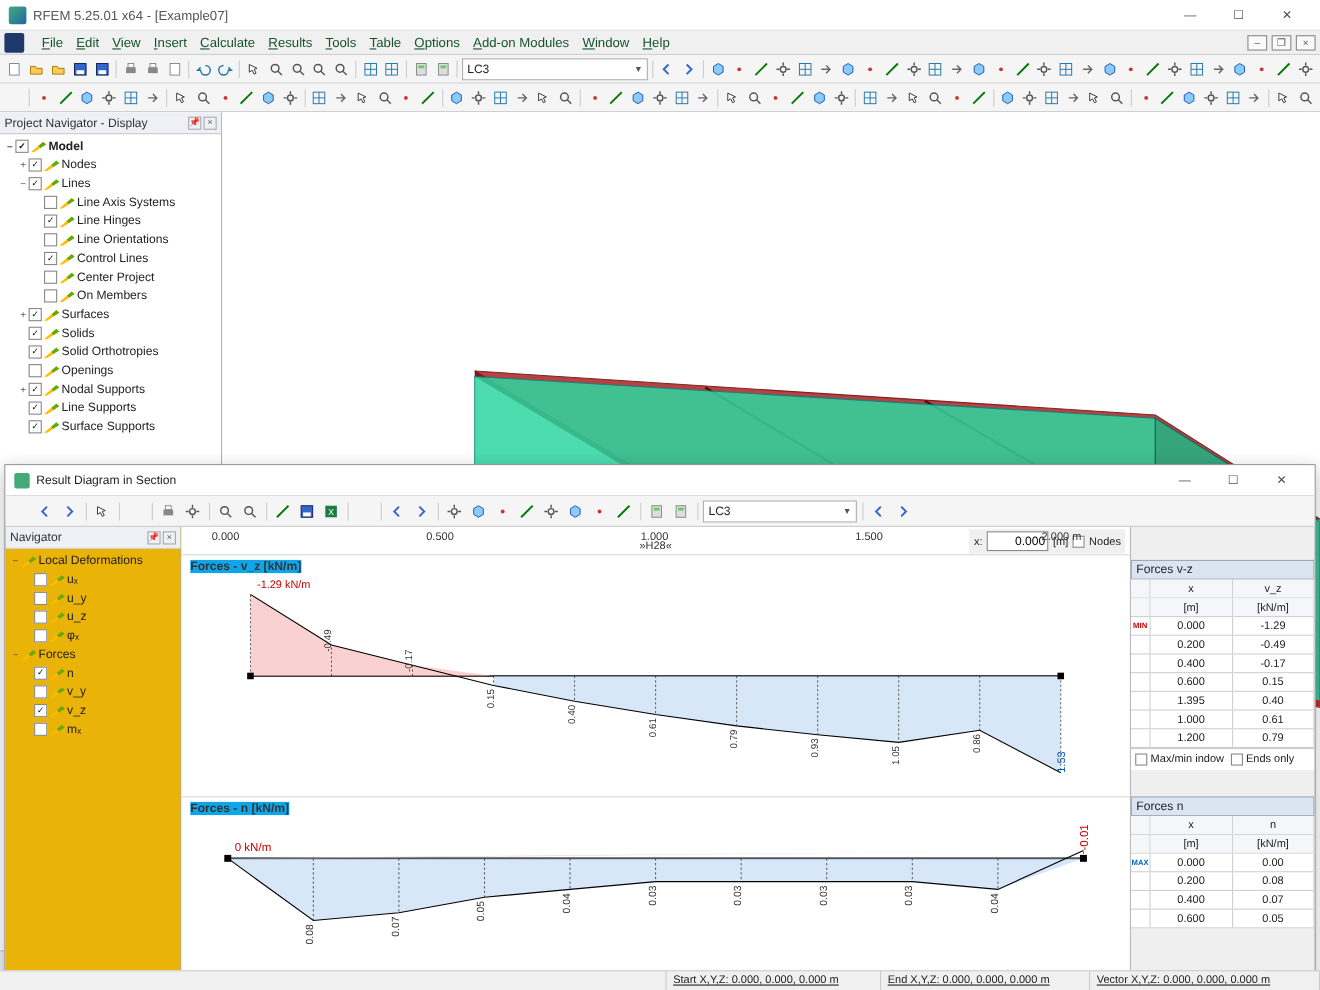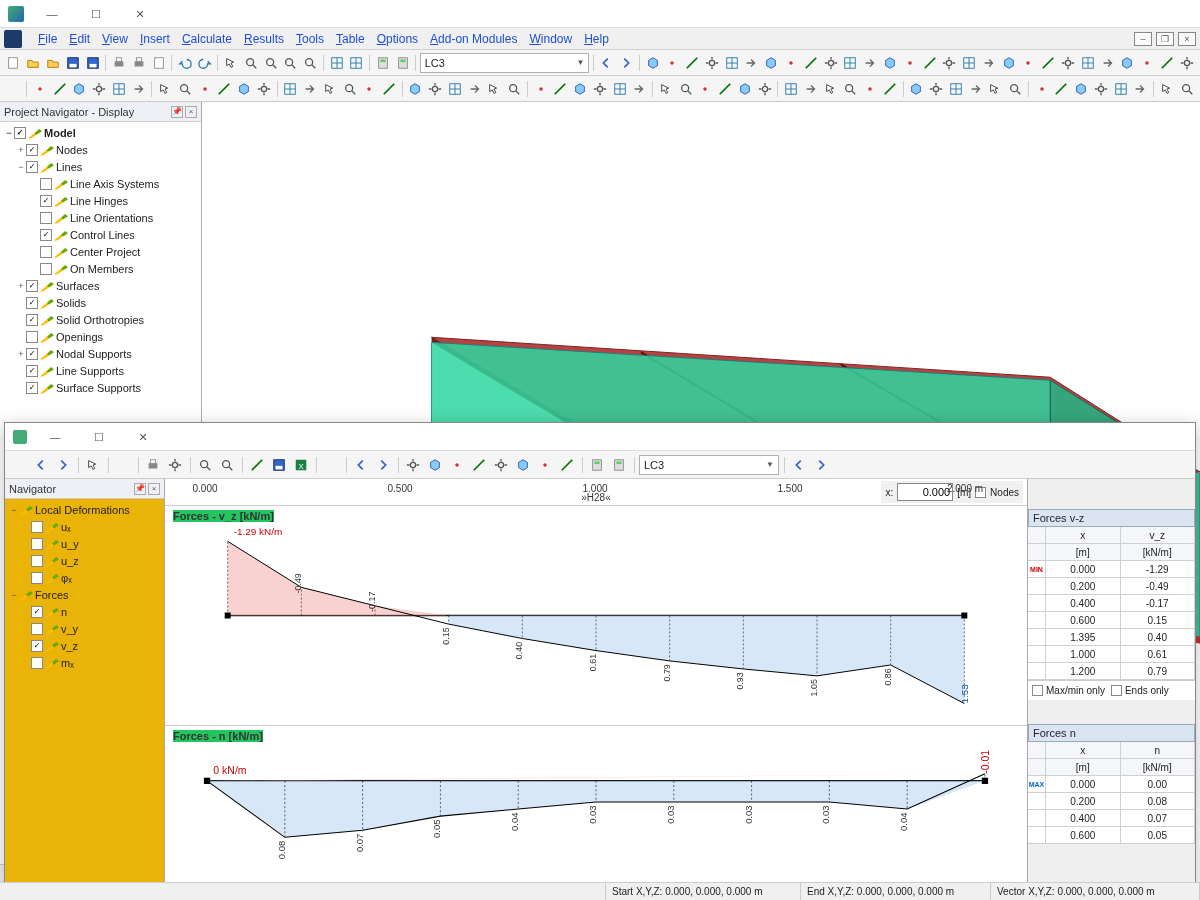--- a/index.html
+++ b/index.html
@@ -4,21 +4,21 @@
 <style>
   * { box-sizing: border-box; margin: 0; padding: 0; font-family: "Segoe UI", Tahoma, sans-serif; }
   body { width: 1200px; height: 900px; background: #fff; font-size: 11px; overflow: hidden; color: #222; position: relative; }
   .titlebar { height: 28px; background: #fff; display: flex; align-items: center; padding: 0 8px; border-bottom: 1px solid #ddd; }
   .titlebar .app-icon { width: 16px; height: 16px; background: linear-gradient(135deg,#4a7,#26a); border-radius: 2px; margin-right: 6px; }
   .titlebar .title { flex: 1; font-size: 12px; color: #555; }
   .winbtns { display: flex; gap: 0; }
   .winbtn { width: 44px; height: 22px; text-align: center; line-height: 22px; color: #555; font-size: 11px; }
   .menubar { height: 22px; background: #f0f0f0; display: flex; align-items: center; padding: 0 4px; gap: 2px; border-bottom: 1px solid #d0d0d0; }
   .menubar .aicon { width: 18px; height: 18px; background: #1d3a6b; border-radius: 2px; margin-right: 8px; }
-  .menubar .mitem { padding: 2px 6px; font-size: 12px; color: #1d4ed8; }
+  .menubar .mitem { padding: 2px 6px; font-size: 12px; color: #14532d; }
   .menubar .mitem u { text-decoration: underline; }
   .menubar .spacer { flex: 1; }
   .menubar .wctl { width: 18px; height: 14px; border: 1px solid #888; margin-left: 2px; font-size: 9px; text-align: center; line-height: 12px; color: #555; background: #fafafa; }
   .toolbar { height: 26px; background: #f5f5f5; border-bottom: 1px solid #ccc; display: flex; align-items: center; padding: 0 4px; gap: 1px; overflow: hidden; }
   .tbtn { width: 20px; height: 20px; display: flex; align-items: center; justify-content: center; border-radius: 2px; font-size: 11px; position: relative; }
   .tbtn svg { width: 14px; height: 14px; }
   .tbtn.sep { width: 6px; }
   .tbtn.sep::before { content: ""; width: 1px; height: 16px; background: #ccc; display: block; margin: 0 auto; }
   .combo { height: 20px; border: 1px solid #b0b0b0; background: #fff; font-size: 11px; padding: 0 4px; display: flex; align-items: center; gap: 4px; }
   .combo .arrow { font-size: 8px; color: #555; }
@@ -48,42 +48,43 @@
   .dlg-body { flex: 1; display: flex; overflow: hidden; }
   .dlg-nav { width: 160px; border-right: 1px solid #aaa; background: #eab308; display: flex; flex-direction: column; }
   .dlg-plots { flex: 1; background: #fff; display: flex; flex-direction: column; overflow: hidden; position: relative; }
   .dlg-tables { width: 168px; border-left: 1px solid #aaa; background: #efefef; display: flex; flex-direction: column; overflow-y: auto; }
   .ruler { height: 30px; border-bottom: 1px solid #ccc; position: relative; font-size: 10px; background: #fff; }
   .ruler .tick { position: absolute; top: 4px; transform: translateX(-50%); text-align: center; color: #333; }
   .ruler .sub { position: absolute; bottom: 2px; left: 50%; transform: translateX(-50%); color: #333; text-align: center; }
   .x-input { display: flex; align-items: center; gap: 4px; position: absolute; right: 4px; top: 2px; background: #f0f0f0; padding: 2px 4px; }
   .x-input input { width: 56px; height: 18px; border: 1px solid #888; text-align: right; font-size: 11px; padding: 0 2px; }
   .plot { border-bottom: 1px solid #ccc; position: relative; background: #fff; }
-  .plot .ptitle { position: absolute; left: 8px; top: 4px; font-size: 11px; color: #333; background: #22c55e; text-align: right; }
+  .plot .ptitle { position: absolute; left: 8px; top: 4px; font-size: 11px; color: #333; background: #0ea5e9; text-align: right; }
   .plot svg { width: 100%; height: 100%; }
   .tbl-head { height: 18px; background: #dbe5f1; border: 1px solid #9ab; padding: 0 4px; display: flex; align-items: center; font-size: 11px; color: #223; }
   .tbl { font-size: 10px; background: #fff; }
   .tbl .tr { display: flex; height: 17px; border-bottom: 1px solid #d0d0d0; }
   .tbl .th, .tbl .td { flex: 1; text-align: center; border-right: 1px solid #d0d0d0; display: flex; align-items: center; justify-content: center; }
   .tbl .th { background: #f4f6fa; font-weight: normal; }
   .tbl .mark { width: 18px; flex: 0 0 18px; font-size: 7px; color: #b00; text-align: center; }
   .tbl-foot { display: flex; gap: 6px; padding: 2px 4px; height: 20px; align-items: center; background: #fff; border-top: 1px solid #ccc; }
   .tbl-foot label { display: flex; align-items: center; gap: 3px; font-size: 10px; }
   .tbl-foot .chk, .x-input .chk { width: 11px; height: 11px; border: 1px solid #888; background: #fff; }
-  .status { height: 18px; background: #f0f0f0; border-top: 1px solid #ccc; display: flex; font-size: 10px; }
+  .status { height: 18px; background: #f0f0f0; border-top: 1px solid #ccc; display: flex; font-size: 10px; text-decoration: underline; }
   .status .cell { border-right: 1px solid #ccc; padding: 0 6px; display: flex; align-items: center; white-space: nowrap; overflow: hidden; }
   .results-tab { height: 18px; background: #eef0f5; border-top: 1px solid #ccc; display: flex; align-items: center; padding: 0 4px; font-size: 11px; }
   .scroll-h { height: 14px; background: #efefef; display: flex; align-items: center; }
   .scroll-h .thumb { width: 520px; height: 10px; background: #cfcfcf; border: 1px solid #aaa; margin-left: 14px; }
 </style>
 </head>
 <body>
 
 <div class="titlebar">
   <div class="app-icon"></div>
+  <div class="title">RFEM 5.25.01 x64 - [Example07]</div>
   <div class="winbtns">
     <div class="winbtn">—</div>
     <div class="winbtn">☐</div>
     <div class="winbtn">✕</div>
   </div>
 </div>
 
 <div class="menubar">
   <div class="aicon"></div>
   <div id="menu-items"><span class="mitem"><u>F</u>ile</span><span class="mitem"><u>E</u>dit</span><span class="mitem"><u>V</u>iew</span><span class="mitem"><u>I</u>nsert</span><span class="mitem"><u>C</u>alculate</span><span class="mitem"><u>R</u>esults</span><span class="mitem"><u>T</u>ools</span><span class="mitem"><u>T</u>able</span><span class="mitem"><u>O</u>ptions</span><span class="mitem"><u>A</u>dd-on Modules</span><span class="mitem"><u>W</u>indow</span><span class="mitem"><u>H</u>elp</span></div>
@@ -844,20 +845,21 @@
       <rect x="940" y="215" width="45" height="100" fill="none" stroke="#044" stroke-width="1"></rect>
 
       <rect x="228" y="300" width="10" height="60" fill="#e8a030" stroke="#a06000"></rect>
     </svg>
   </div>
 </div>
 
 <div class="dialog">
   <div class="dlg-title">
     <div class="dicon"></div>
+    <div style="flex:1">Result Diagram in Section</div>
     <div class="winbtns">
       <div class="winbtn">—</div>
       <div class="winbtn">☐</div>
       <div class="winbtn">✕</div>
     </div>
   </div>
   <div class="dlg-toolbar" id="dlgtb">
       <div class="tbtn">
         <svg viewBox="0 0 16 16">undefined</svg>
       </div>
@@ -1218,21 +1220,21 @@
           </div>
           <div class="tr">
             <div class="td mark"></div>
             <div class="td">1.200</div>
             <div class="td">0.79</div>
           </div>
         </div>
       <div class="tbl-foot">
         <label>
             <span class="chk"></span>
-            <span>Max/min only</span>
+            <span>Max/min indow</span>
           </label>
         <label>
             <span class="chk"></span>
             <span>Ends only</span>
           </label>
       </div>
       <div style="height:24px"></div>
       <div class="tbl-head">Forces n</div>
       <div class="tbl" id="tbl-n">
           <div class="tr">

